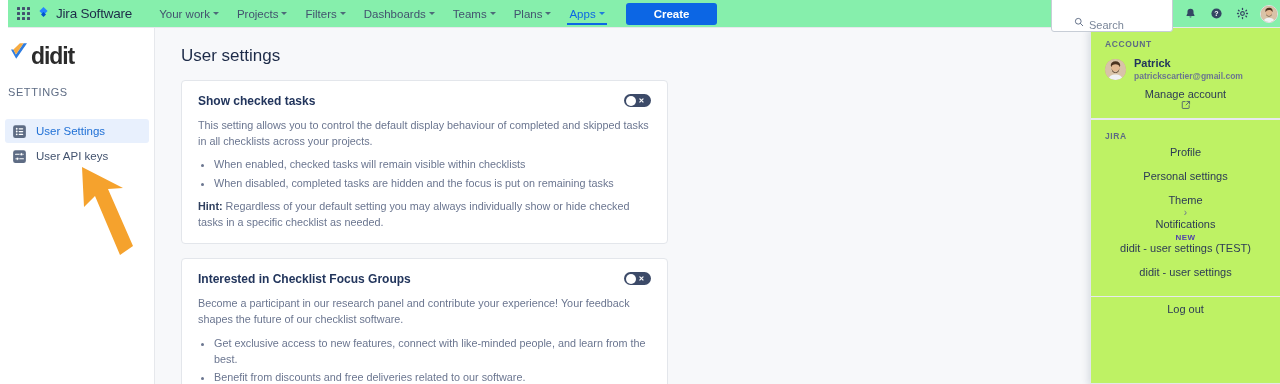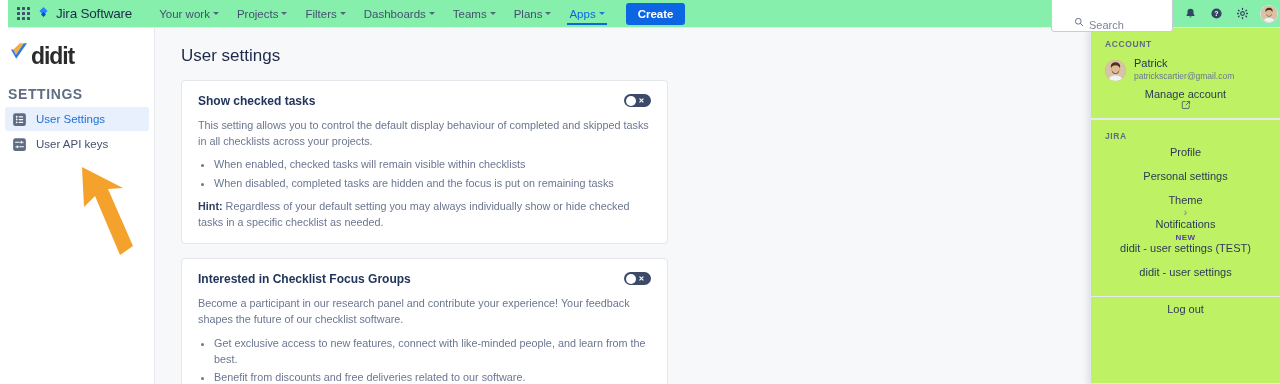--- a/index.html
+++ b/index.html
@@ -37,21 +37,21 @@
     font-size: 11.5px; color: #42526e; padding: 0 9px; height: 23px; cursor: pointer;
     white-space: nowrap;
   }
   .navitem.active { color: #0c66e4; }
   .navitem.active::after {
     content: ""; position: absolute; left: 7px; right: 7px; bottom: 0; height: 2px; background: #0c66e4;
   }
   .caret { display:inline-block; width: 0; height: 0; border-left: 3px solid transparent; border-right: 3px solid transparent; border-top: 3.5px solid currentColor; opacity: .85; }
   .create-btn {
     margin-left: 12px; background: #0c66e4; color: #fff; font-size: 11.5px; font-weight: 700;
-    border: none; border-radius: 3px; padding: 5px 12px; cursor: pointer; white-space: nowrap;
+    border: none; border-radius: 3px; padding: 5px 28px; cursor: pointer; white-space: nowrap;
   }
   .nav-right { margin-left: auto; display: flex; align-items: center; gap: 9px; }
   .searchbox {
     display: flex; align-items: flex-end; gap: 5px;
     width: 122px; height: 36px; border: 1px solid #c7cdd6; border-radius: 3px;
     padding: 0 22px; background: #fff; cursor: text;
   }
   .searchbox .mag { flex: 0 0 auto; }
   .searchbox input {
     border: none; outline: none; font-size: 11px; color: #5e6c84; width: 100%;
@@ -67,22 +67,22 @@
   .face { position: absolute; inset: 0; }
 
   
   .sidebar {
     position: absolute; top: 28px; left: 0; width: 155px; height: 356px;
     background: #ffffff; border-right: 1px solid #e6e8ec; z-index: 10;
   }
   .didit-logo { display: flex; align-items: flex-end; gap: 1px; padding: 12px 0 0 8px; }
   .didit-word { font-size: 23px; font-weight: 700; color: #2b2b2b; letter-spacing: -1.1px; line-height: 1; }
   .side-section-title {
-    font-size: 14px; font-weight: 700; color: #5e6c84; letter-spacing: .6px;
-    padding: 18px 0 4px 8px;
+    font-size: 11px; font-weight: 400; color: #5e6c84; letter-spacing: .6px;
+    padding: 18px 0 20px 8px;
   }
   .side-item {
     display: flex; align-items: center; gap: 9px; height: 24px;
     margin: 1px 5px; padding: 0 6px; border-radius: 3px; cursor: pointer;
     font-size: 11.5px; color: #42526e;
   }
   .side-item.active { background: #e8f0fd; color: #2171d6; }
   .side-ico { width: 16px; height: 16px; flex: 0 0 auto; display: flex; align-items: center; justify-content: center; }
 
   
@@ -119,21 +119,21 @@
     background: #bef264; border-left: 1px solid #e3e6eb; border-bottom: 1px solid #e3e6eb;
     box-shadow: -2px 2px 7px rgba(9,30,66,.12);
     z-index: 25; display: flex; flex-direction: column;
   }
   .dd-section { padding: 0 0 6px 0; }
   .dd-divider { height: 1px; background: #e7e9ee; margin: 0; }
   .dd-label {
     font-size: 8.5px; font-weight: 700; color: #5e6c84; letter-spacing: .6px;
     padding: 11px 14px 5px 14px;
   }
-  .dd-user { display: flex; align-items: flex-end; gap: 8px; padding: 3px 14px 7px 14px; }
+  .dd-user { display: flex; align-items: center; gap: 8px; padding: 3px 14px 7px 14px; font-weight: bold; }
   .dd-avatar {
     width: 21px; height: 21px; border-radius: 50%; overflow: hidden; position: relative;
     background: #c9a27a; flex: 0 0 auto;
   }
   .dd-name { font-size: 11px; color: #22355c; line-height: 1.25; }
   .dd-email { font-size: 8.5px; color: #6b7690; line-height: 1.25; }
   .dd-row {
     display: flex; align-items: center; justify-content: space-between;
     padding: 0 14px; height: 24px; font-size: 11px; color: #2c3a55; cursor: pointer; flex-direction: column;
   }

